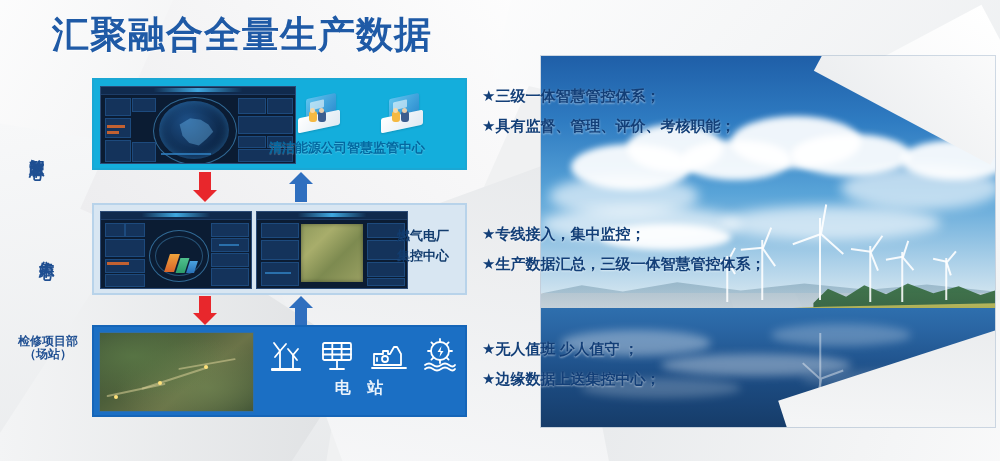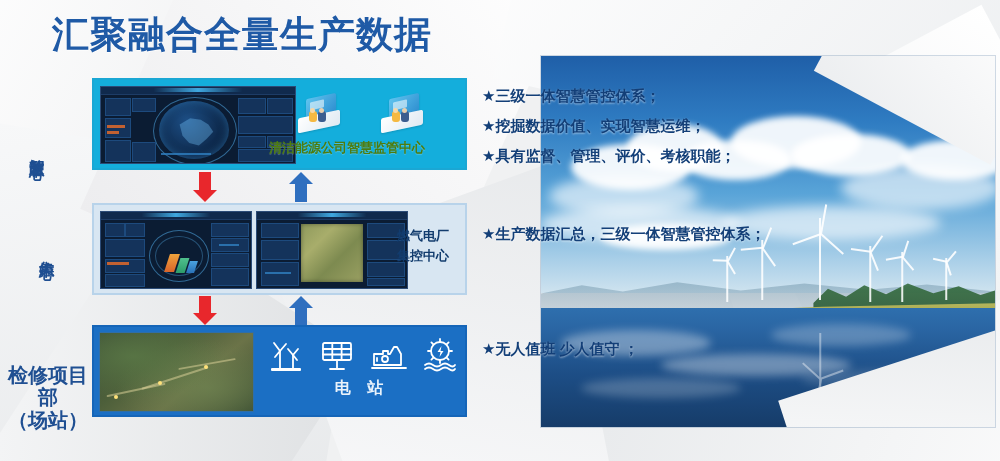--- a/index.html
+++ b/index.html
@@ -46,21 +46,21 @@
   }
 
   
   .stage-label{
     position:absolute;color:#1f4f92;font-weight:bold;
     font-size:15px;line-height:1.12;text-align:center;
   }
   .vertical{writing-mode:vertical-rl;text-orientation:upright;letter-spacing:1px;}
   #lbl1{left:28px;top:85px;height:130px;}
   #lbl2{left:38px;top:212px;height:78px;}
-  #lbl3{left:2px;top:364px;width:92px;font-size:20px;font-family:Liberation Serif, serif;}
+  #lbl3{left:2px;top:335px;width:92px;font-size:12px;font-family:Liberation Serif, serif;}
   .panel{position:absolute;box-sizing:border-box;}
 
   
   #panel1{left:92px;top:78px;width:375px;height:92px;background:#14aedc;
           border:2px solid #1aa7d4;}
   
   #panel2{left:92px;top:203px;width:375px;height:92px;background:#d8e6f2;
           border:2px solid #b8d3ea;}
   
   #panel3{left:92px;top:325px;width:375px;height:92px;background:#1b6fc4;
@@ -96,21 +96,21 @@
   .ws-desk{position:absolute;left:2px;top:18px;width:42px;height:15px;
               background:linear-gradient(135deg,#ffffff,#dfe9f2);
               transform:skewY(-12deg);border-radius:2px;
               box-shadow:0 1px 2px rgba(0,0,0,.15);}
   .ws-p1,.ws-p2{position:absolute;top:15px;width:8px;height:11px;border-radius:3px;}
   .ws-p1{left:13px;background:#f5b942;}
   .ws-p2{left:22px;background:#3c5d8f;}
   .ws-head{position:absolute;width:5px;height:5px;border-radius:50%;background:#f7d9a8;}
 
   #cap1{position:absolute;left:252px;top:139px;width:190px;text-align:center;
-        color:#4d7c0f;font-size:13px;font-weight:bold;
+        color:#0369a1;font-size:13px;font-weight:bold;
         text-shadow:0 1px 1px rgba(255,255,255,.25);}
 
   #cap2{position:absolute;left:380px;top:226px;width:86px;text-align:center;
         color:#123c6e;font-size:13px;font-weight:bold;line-height:1.5;}
 
   
   #icons3{position:absolute;left:264px;top:331px;width:196px;height:44px;
           display:flex;justify-content:space-between;align-items:center;}
   #icons3 .ico{width:42px;height:40px;}
   #cap3{position:absolute;left:264px;top:378px;width:196px;text-align:center;
@@ -440,21 +440,22 @@
   <div class="shaft" style="height:19px;background:#e8272c;"></div>
   <div class="head" style="border-top:12px solid #e8272c;"></div>
 </div>
 <div class="arrow arrow-up" style="left:289px;top:296px;width:24px;height:29px;">
   <div class="shaft" style="height:19px;background:#2f6fbf;"></div>
   <div class="head" style="border-bottom:12px solid #2f6fbf;"></div>
 </div>
 
 <div class="txtblock" id="tb1">
   <div class="txtline">★三级一体智慧管控体系；</div>
-  <div class="txtline">★挖掘数据价值、实现智慧运维；</div>
   <div class="txtline">★具有监督、管理、评价、考核职能；</div>
 </div>
 <div class="txtblock" id="tb2">
+  <div class="txtline">★专线接入，集中监控；</div>
   <div class="txtline">★生产数据汇总，三级一体智慧管控体系；</div>
 </div>
 <div class="txtblock" id="tb3">
   <div class="txtline">★无人值班 少人值守 ；</div>
+  <div class="txtline">★边缘数据上送集控中心；</div>
 </div>
 
 </body></html>

